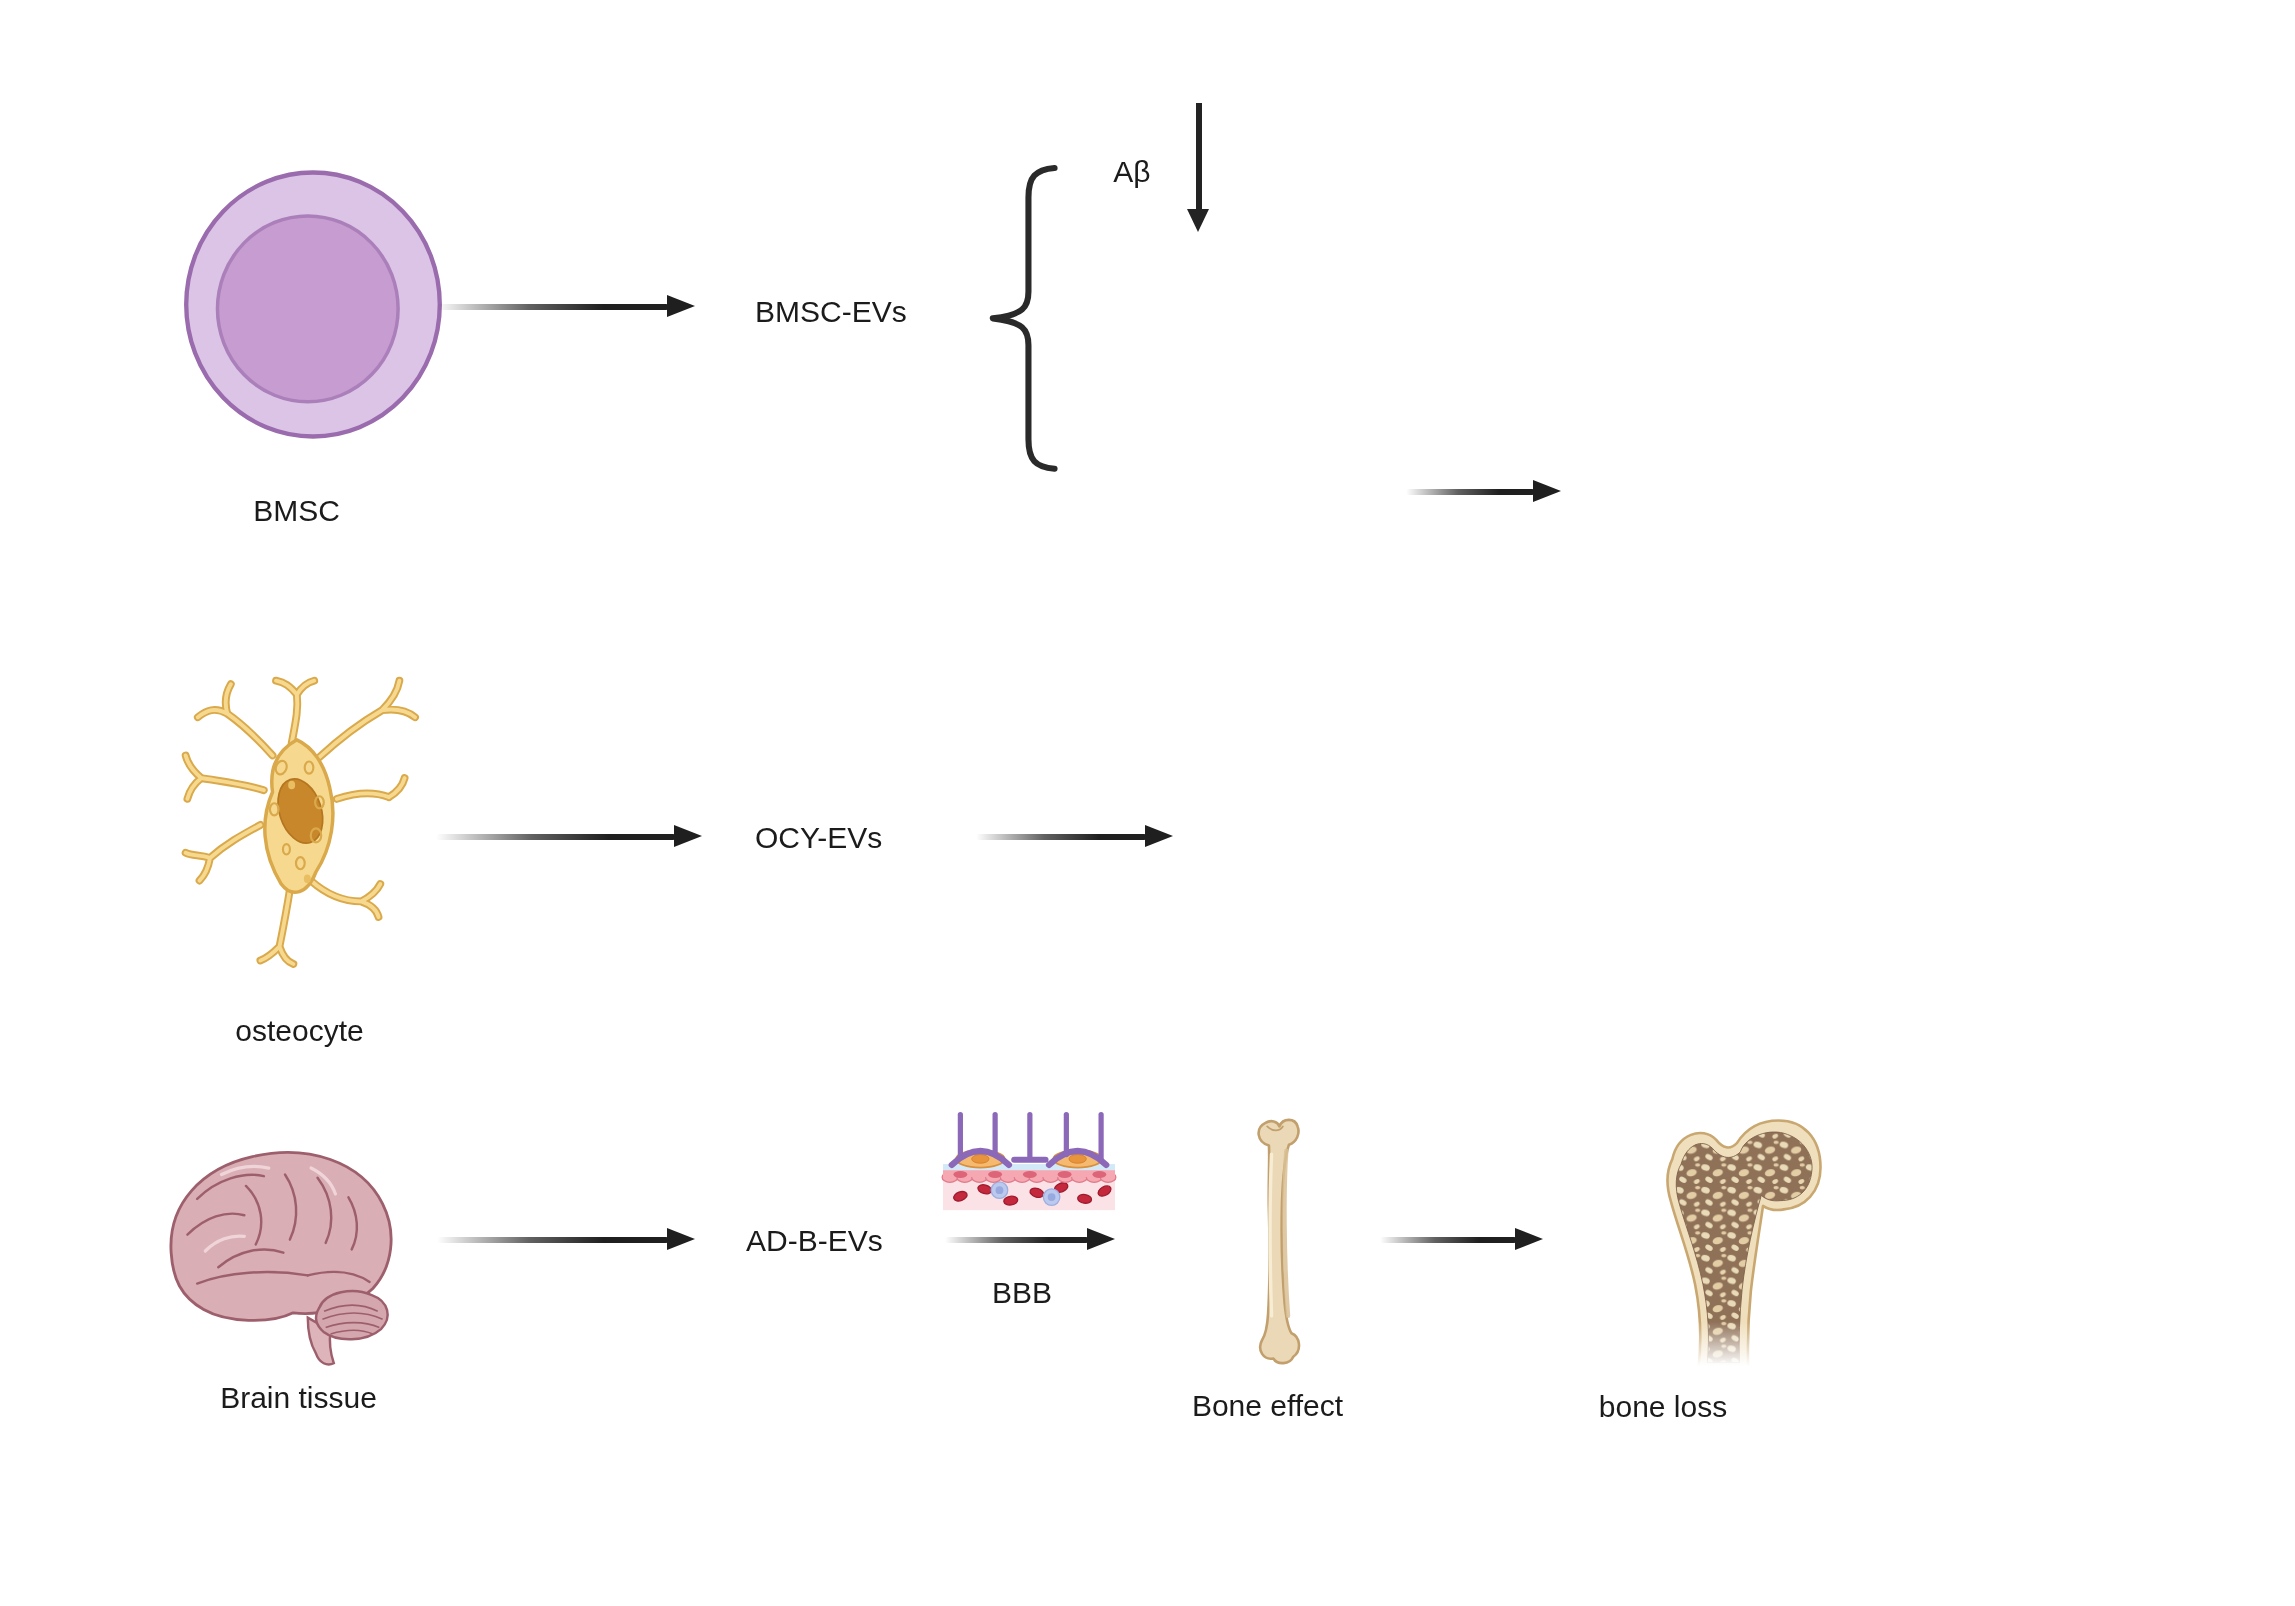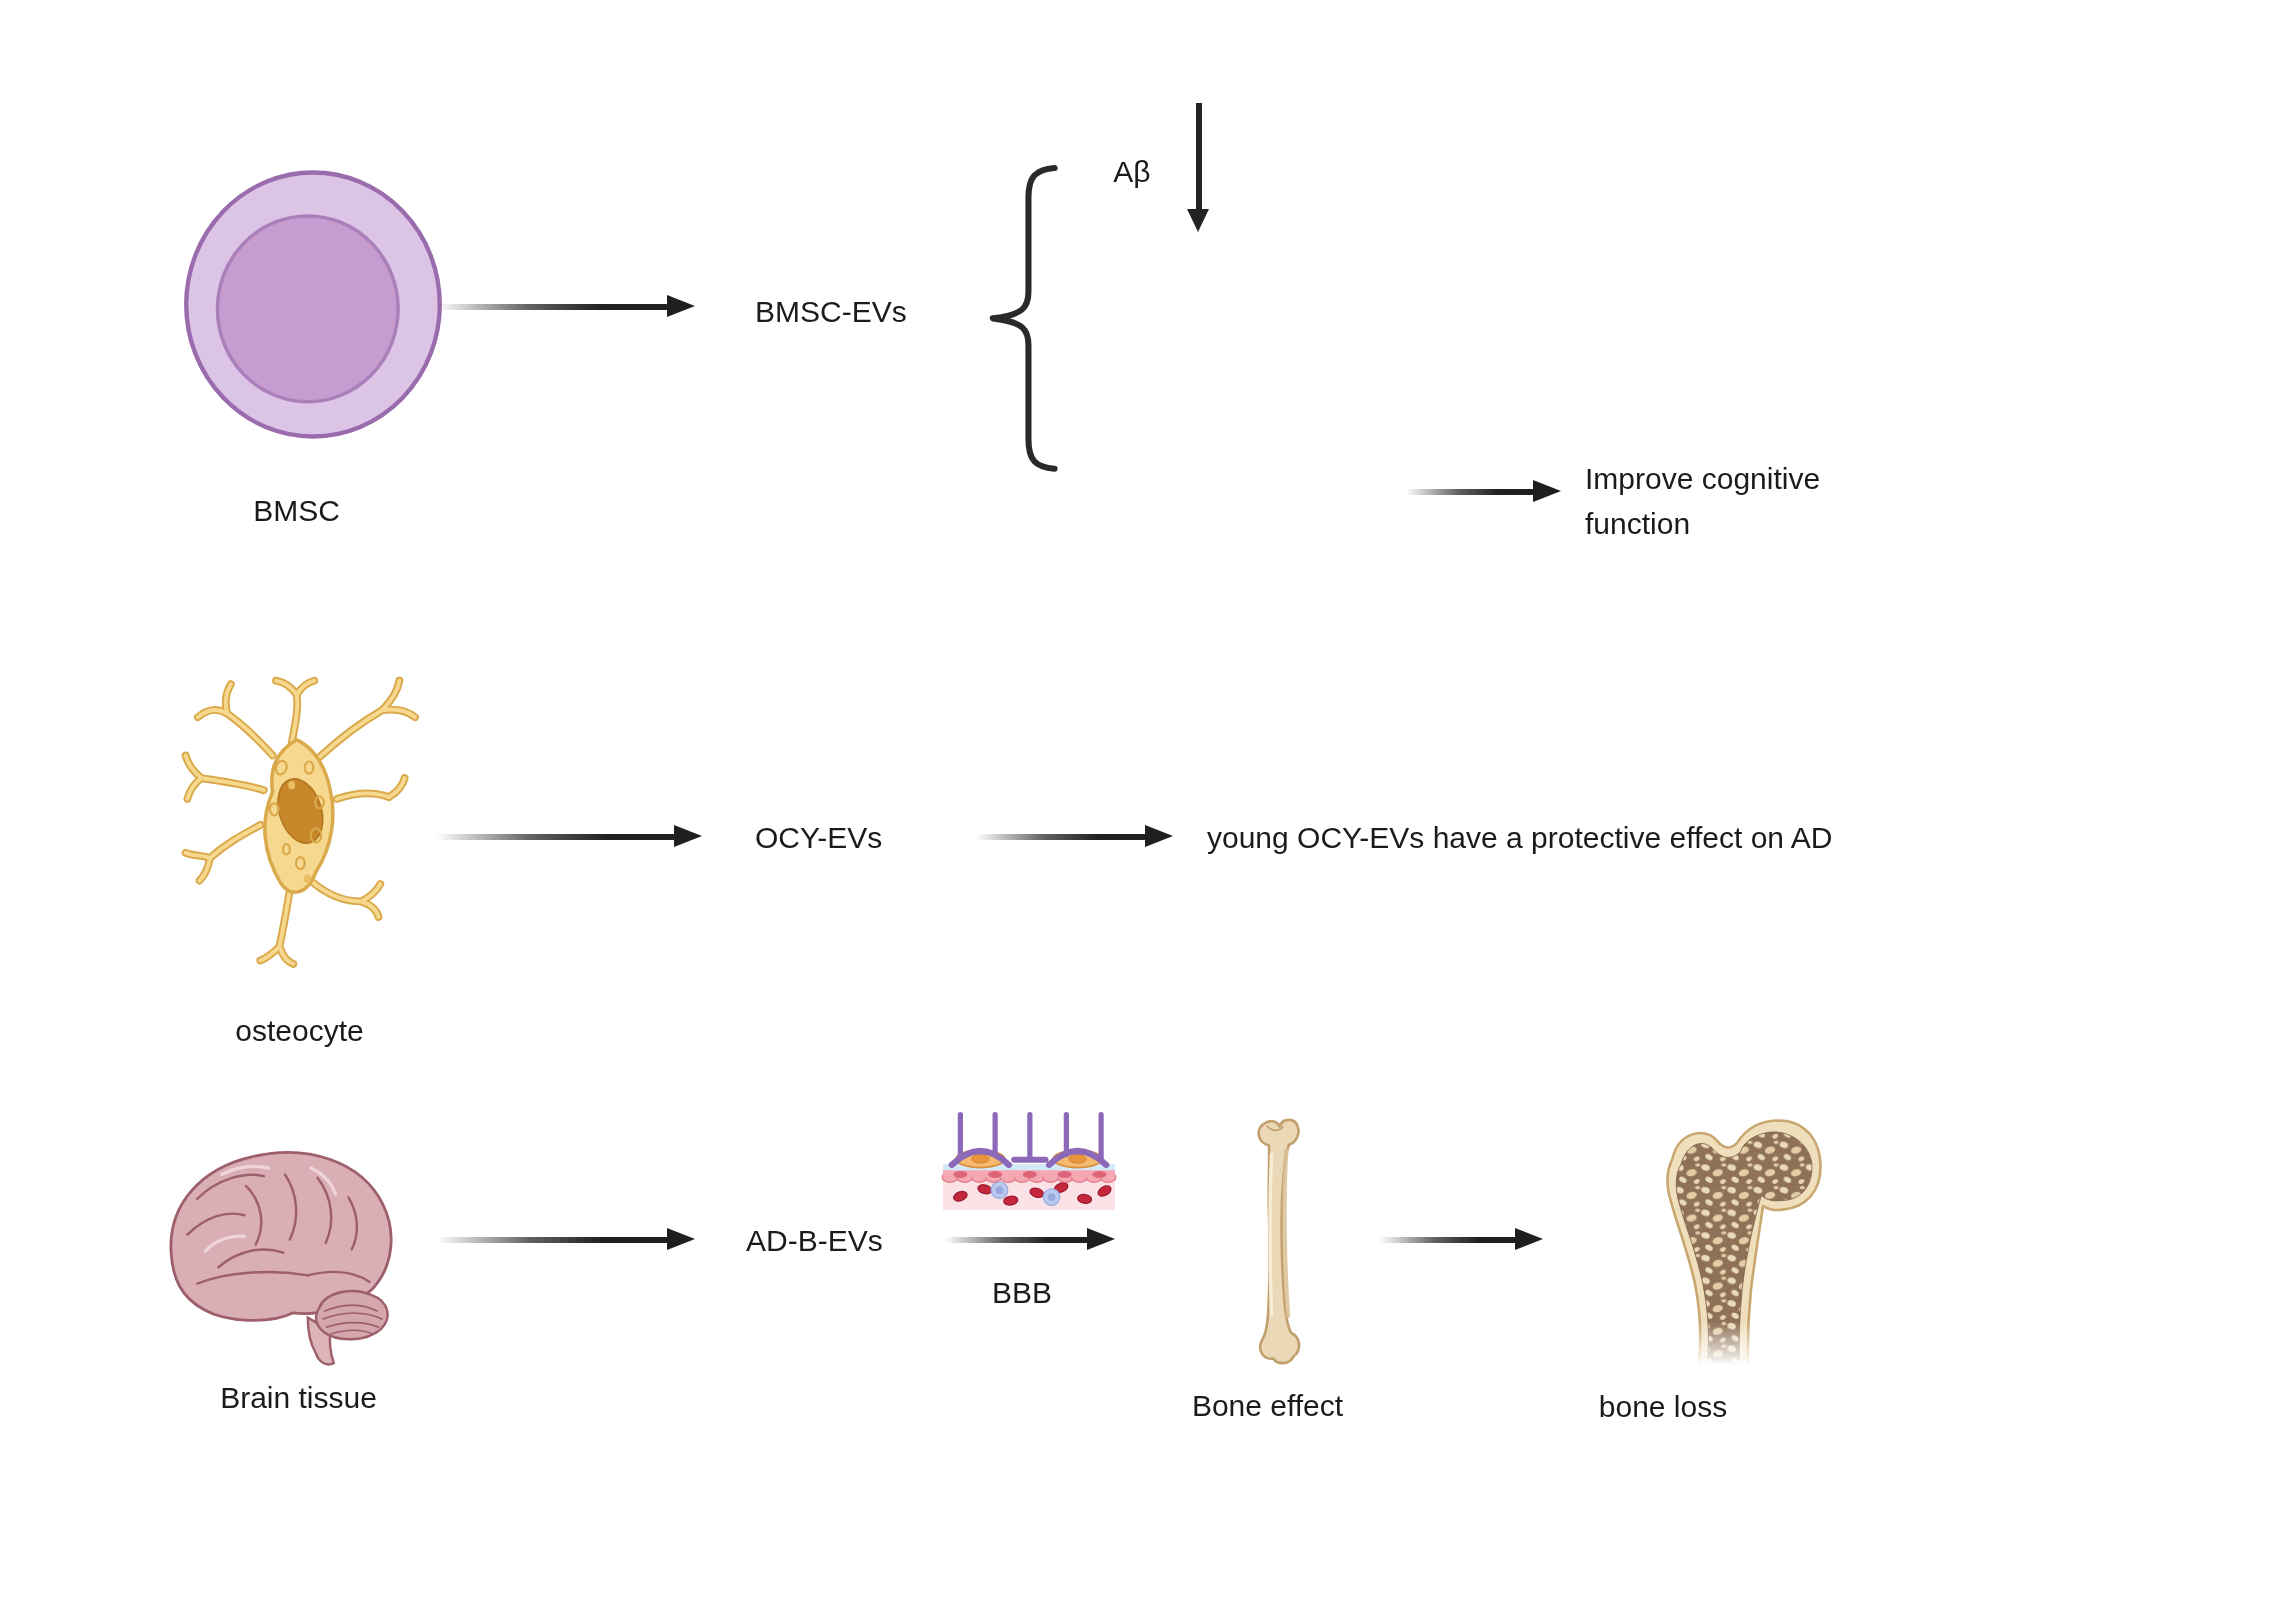--- a/index.html
+++ b/index.html
@@ -59,24 +59,20 @@
     <div class="vshaft" style="height:106px;"></div>
     <div class="vhead" style="top:106px;"></div>
   </div>
 
 
   <div class="arrow" style="left:1406px;top:480px;width:155px;">
     <div class="shaft"></div>
     <div class="head"></div>
   </div>
 
-  <div class="lbl" style="left:1585px;top:456px;">
-    <div>Improve cognitive</div>
-    <div>function</div>
-  </div>
 
   <svg class="art" style="left:170px;top:670px;width:252px;height:296px" viewBox="0 0 290 340">
 
     <g fill="none" stroke="#d9a94b" stroke-width="9" stroke-linecap="round" stroke-linejoin="round">
       <path d="M118,98 C100,78 86,64 66,50 M66,50 C52,42 42,46 32,54 M66,50 C62,36 64,26 70,16"></path>
       <path d="M140,84 C144,62 148,46 146,28 M146,28 C138,18 132,14 122,12 M146,28 C152,18 158,14 166,12"></path>
       <path d="M172,100 C198,76 220,60 244,46 M244,46 C256,34 262,24 264,12 M244,46 C258,44 272,46 282,54"></path>
       <path d="M192,148 C216,140 236,140 252,146 M252,146 C262,140 268,132 270,124"></path>
       <path d="M108,138 C82,130 60,128 36,124 M36,124 C24,114 20,106 18,98 M36,124 C26,132 22,140 20,148"></path>
       <path d="M104,178 C82,190 64,200 46,216 M46,216 C34,212 26,214 18,210 M46,216 C44,228 40,236 34,242"></path>
@@ -117,21 +113,20 @@
     <div class="head"></div>
   </div>
 
   <div class="lbl" style="left:755px;top:815px;">OCY-EVs</div>
 
   <div class="arrow" style="left:976px;top:825px;width:197px;">
     <div class="shaft"></div>
     <div class="head"></div>
   </div>
 
-  <div class="lbl" style="left:1207px;top:815px;">young OCY-EVs have a protective effect on AD</div>
 
   <svg class="art" style="left:148px;top:1129px;width:261px;height:244px" viewBox="0 0 320 300">
     <path d="M196,232 C196,248 198,262 206,276 C210,288 220,292 228,288 C224,276 222,262 224,248 Z" fill="#dcb4ba" stroke="#9e5f6c" stroke-width="3"></path>
     <path d="M28,152 C24,92 66,48 128,34 C196,18 262,40 288,92 C306,128 300,170 276,196
              C252,220 210,230 178,226 C150,240 96,238 68,222 C40,206 30,184 28,152 Z" fill="#d9aeb5" stroke="#9e5f6c" stroke-width="3.5" stroke-linejoin="round"></path>
     <g fill="none" stroke="#9e5f6c" stroke-width="3" stroke-linecap="round">
       <path d="M60,86 C84,62 118,52 142,58"></path>
       <path d="M48,130 C70,108 96,100 118,106"></path>
       <path d="M86,170 C112,148 142,144 166,152"></path>
       <path d="M120,70 C140,90 144,118 132,142"></path>

